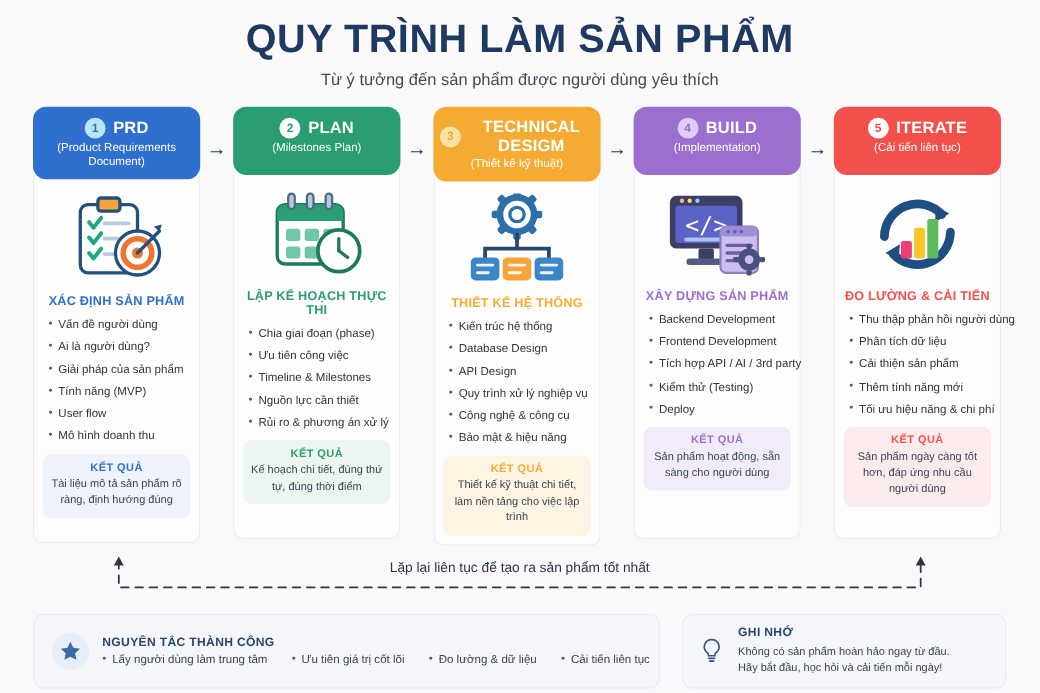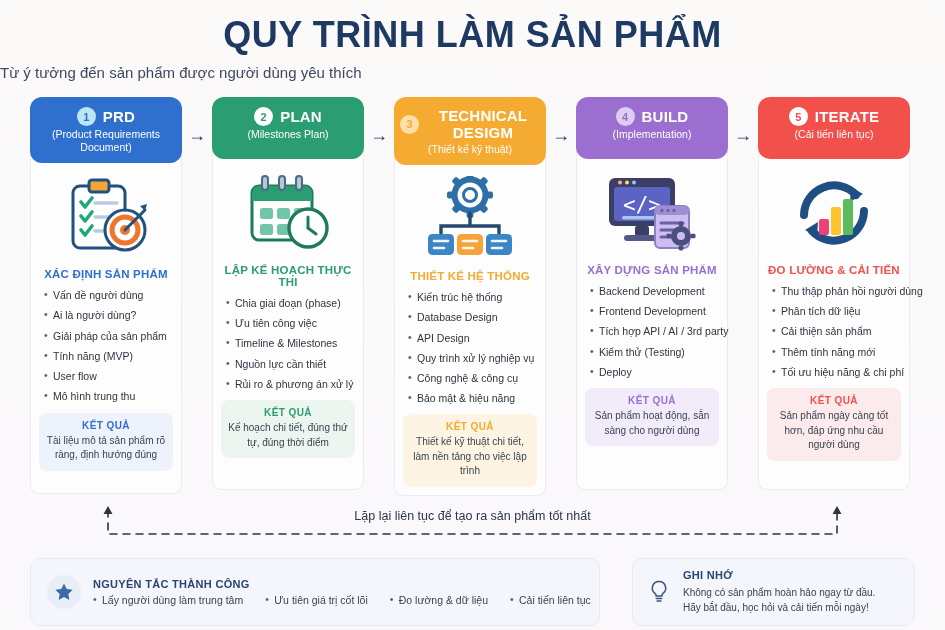--- a/index.html
+++ b/index.html
@@ -15,20 +15,21 @@
   .title {
     text-align: center;
     font-size: 36px;
     font-weight: bold;
     color: #1e3a63;
     letter-spacing: 0.5px;
     padding-top: 14px;
     line-height: 1.15;
   }
   .subtitle {
+    text-align: center;
     font-size: 15px;
     color: #3d4a5c;
     margin-top: 9px;
   }
 
   
   .columns {
     position: absolute;
     top: 97px; left: 30px;
     width: 885px;
@@ -124,21 +125,21 @@
   .fbox {
     background: #f5f6fb;
     border: 1px solid #e9eaf3;
     border-radius: 10px;
     display: flex;
     align-items: center;
     gap: 12px;
     padding: 10px 16px;
   }
   .fbox.principles { width: 570px; }
-  .fbox.note { width: 352px; padding-left: 14px; margin-left: 12px; }
+  .fbox.note { width: 352px; padding-left: 14px; }
   .fico { flex: 0 0 auto; display: flex; align-items: center; justify-content: center; }
   .fico.star { width: 34px; height: 34px; border-radius: 50%; background: #e8eef8; }
   .fhead { font-size: 11px; font-weight: bold; color: #27456f; letter-spacing: .3px; margin-bottom: 4px; }
   .plist { display: flex; gap: 22px; }
   .plist span { font-size: 10.5px; color: #3a4350; position: relative; padding-left: 9px; white-space: nowrap; }
   .plist span::before { content: "•"; position: absolute; left: 0; top: -1px; color: #55606e; }
   .nline { font-size: 10px; color: #3a4350; line-height: 1.5; white-space: nowrap; }
 </style>
 </head>
 <body>
@@ -179,21 +180,21 @@
         <path d="M77 30l7-2-2 7z" fill="#21517f"></path>
       </svg>
           </div>
       <div class="sec-title" style="color:#2f6fce">XÁC ĐỊNH SẢN PHẨM</div>
       <ul class="items">
             <li>Vấn đề người dùng</li>
             <li>Ai là người dùng?</li>
             <li>Giải pháp của sản phẩm</li>
             <li>Tính năng (MVP)</li>
             <li>User flow</li>
-            <li>Mô hình trung thu</li>
+            <li>Mô hình doanh thu</li>
           </ul>
       <div class="result" style="background:#eef3fb">
         <div class="result-title" style="color:#2f6fce">KẾT QUẢ</div>
         <div class="result-text">Tài liệu mô tả sản phẩm rõ ràng, định hướng đúng</div>
       </div>
     </div>
       </div>
       <div class="arrow">→</div>
       <div class="card">
     <div class="badge" style="background:#2a9d72">

